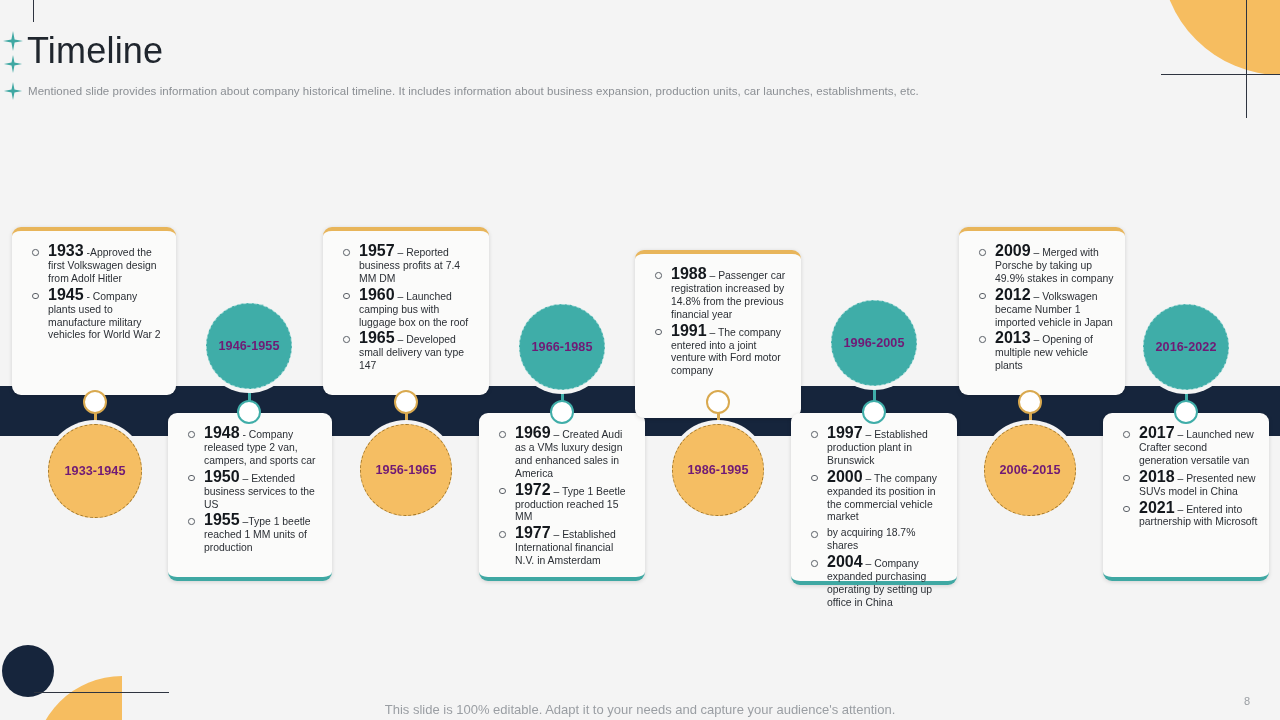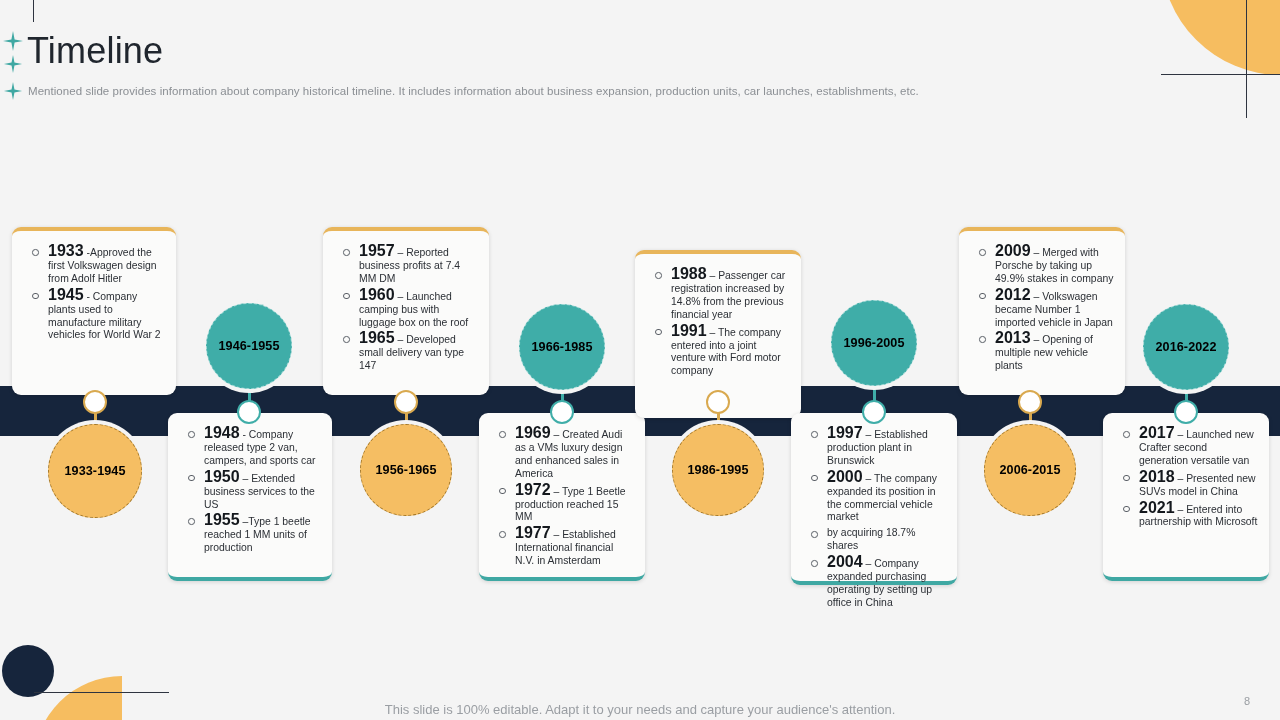--- a/index.html
+++ b/index.html
@@ -62,21 +62,21 @@
   }
   .bullets li::before{
     content:"";position:absolute;left:6px;top:4px;
     width:4.5px;height:4.5px;border:1px solid #5a5f66;border-radius:50%;
   }
   .bullets b{font-weight:700;color:#14181d;font-size:16px;}
 
   
   .ycircle{
     position:absolute;border-radius:50%;display:flex;align-items:center;
-    justify-content:center;color:#000000;font-weight:700;font-size:12.6px;
+    justify-content:center;color:#701a75;font-weight:700;font-size:12.6px;
     letter-spacing:.1px;box-sizing:border-box;
   }
   .ycircle.teal{
     background:#3fada8;border:1.6px dashed #8fd3cf;
     box-shadow:0 0 0 4px #f4f4f4;
   }
   .ycircle.orange{
     background:#f5be63;border:1.6px dashed #a87a28;
     box-shadow:0 0 0 4px #f4f4f4;
   }

